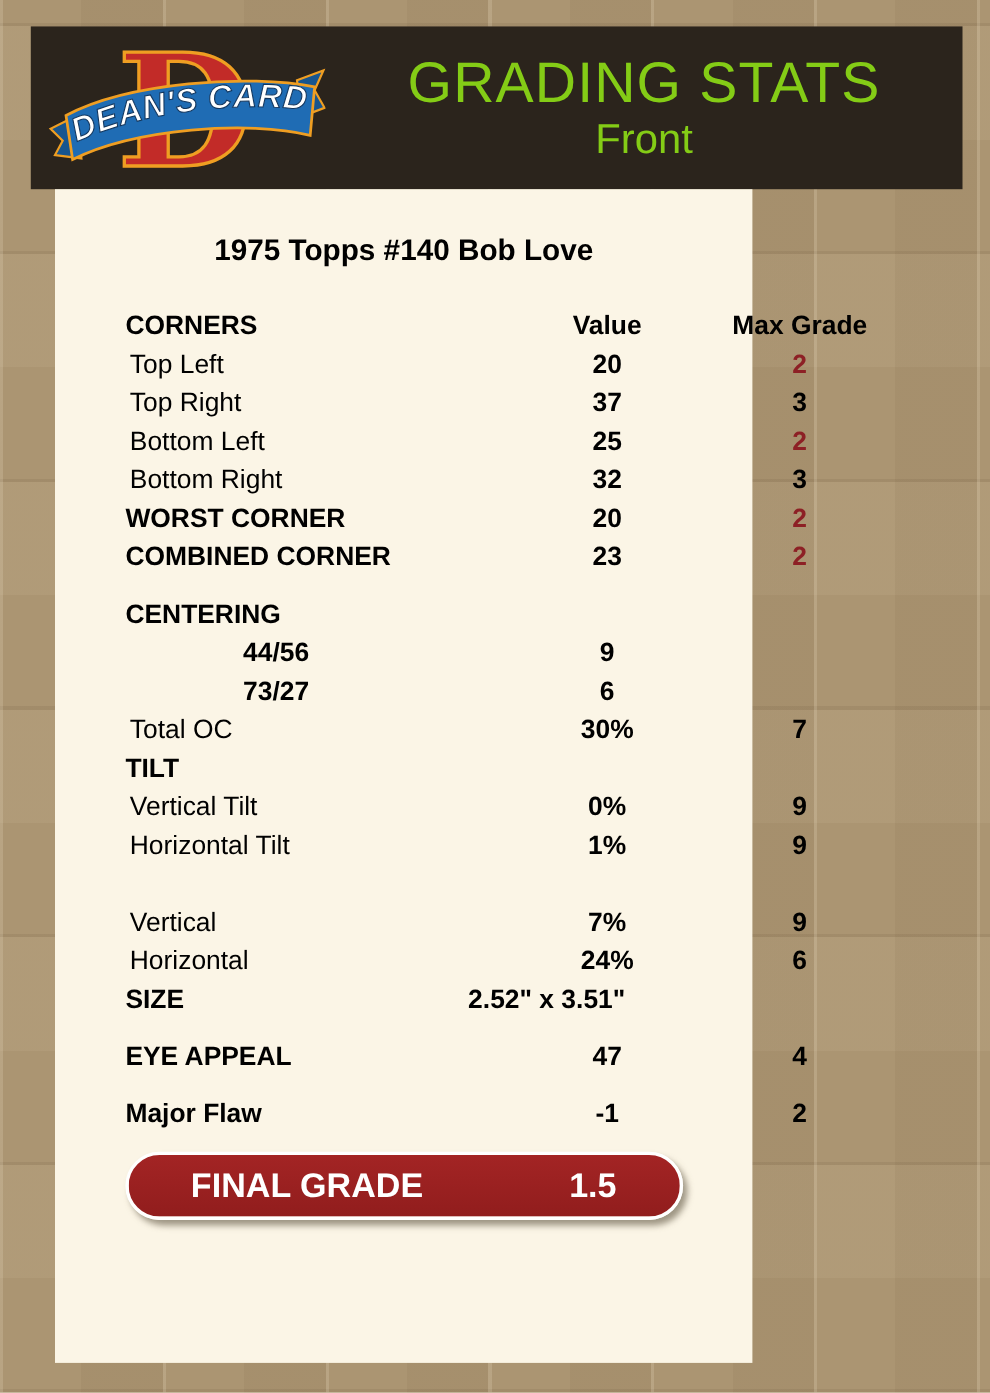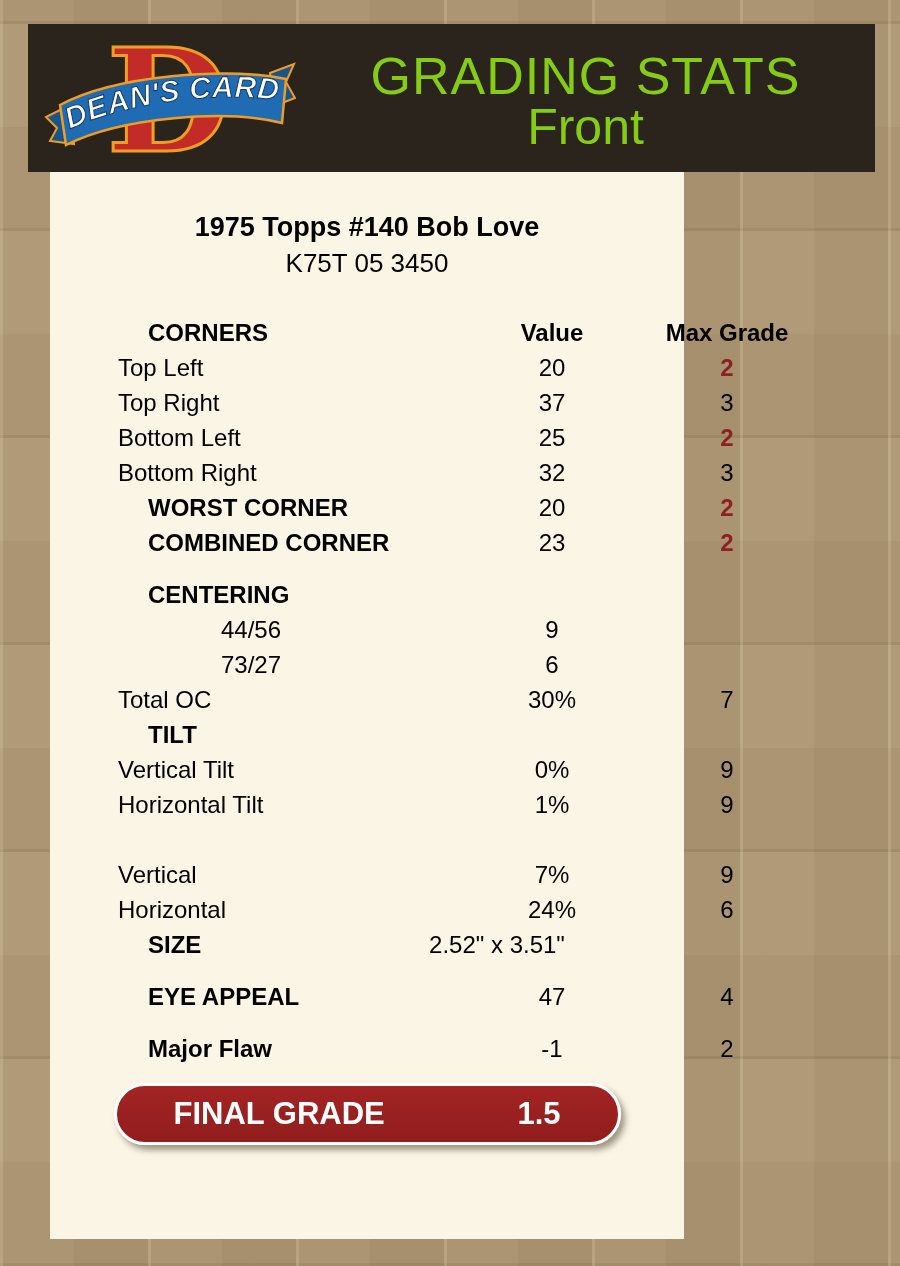--- a/index.html
+++ b/index.html
@@ -21,39 +21,39 @@
   }
   .header-bar {
     position: absolute; left: 28px; top: 24px;
     width: 847px; height: 148px;
     background: #2b241c;
     display: flex; align-items: center;
   }
   .logo { margin-left: 16px; flex: 0 0 auto; }
   .header-text { flex: 1; text-align: center; color: #84cc16; }
   .header-title { font-size: 52px; line-height: 58px; letter-spacing: 1px; }
-  .header-subtitle { font-size: 50px; line-height: 44px; }
+  .header-subtitle { font-size: 38px; line-height: 44px; }
 
   .panel {
     position: absolute; left: 50px; top: 172px;
     width: 634px; height: 1067px;
     background: #fbf5e6;
   }
   .card-title { margin-top: 40px; text-align: center; font-size: 27px; font-weight: bold; color: #000; }
   .card-serial { margin-top: 5px; text-align: center; font-size: 26px; color: #000; }
 
   .grading-table { margin-top: 36px; }
   .row {
     display: grid; grid-template-columns: 402px 200px 150px;
     height: 35px; line-height: 35px;
     font-size: 24px; color: #000;
   }
-  .row .label { padding-left: 98px; white-space: nowrap; }
+  .row .label { padding-left: 64px; white-space: nowrap; }
   .row.indent .label { padding-left: 68px; }
-  .row .value, .row .max { text-align: center; }
+  .row .value, .row .max { text-align: center; font-weight: bold; }
   .row.bold .label { font-weight: bold; }
   .row.header-row .label, .row.header-row .value, .row.header-row .max { font-weight: bold; }
   .row.max-red .max { color: #8d2025; font-weight: bold; }
   .row.wide-value .value { position: relative; left: -55px; }
   .row-spacer { height: 17px; }
 
   .final-grade {
     margin: 17px auto 0;
     width: 507px; height: 62px;
     border-radius: 31px;
@@ -83,21 +83,20 @@
     </text>
   </svg>
   <div class="header-text">
     <div class="header-title">GRADING STATS</div>
     <div class="header-subtitle">Front</div>
   </div>
 </div>
 
 <div class="panel">
   <div class="card-title">1975 Topps #140 Bob Love</div>
-  <div class="card-serial">K75T 05 3450</div>
 
   <div class="grading-table">
     <div class="row header-row">
       <div class="label">CORNERS</div>
       <div class="value">Value</div>
       <div class="max">Max Grade</div>
     </div>
     <div id="table-rows">
         <div class="row indent max-red">
     <div class="label">Top Left</div>

